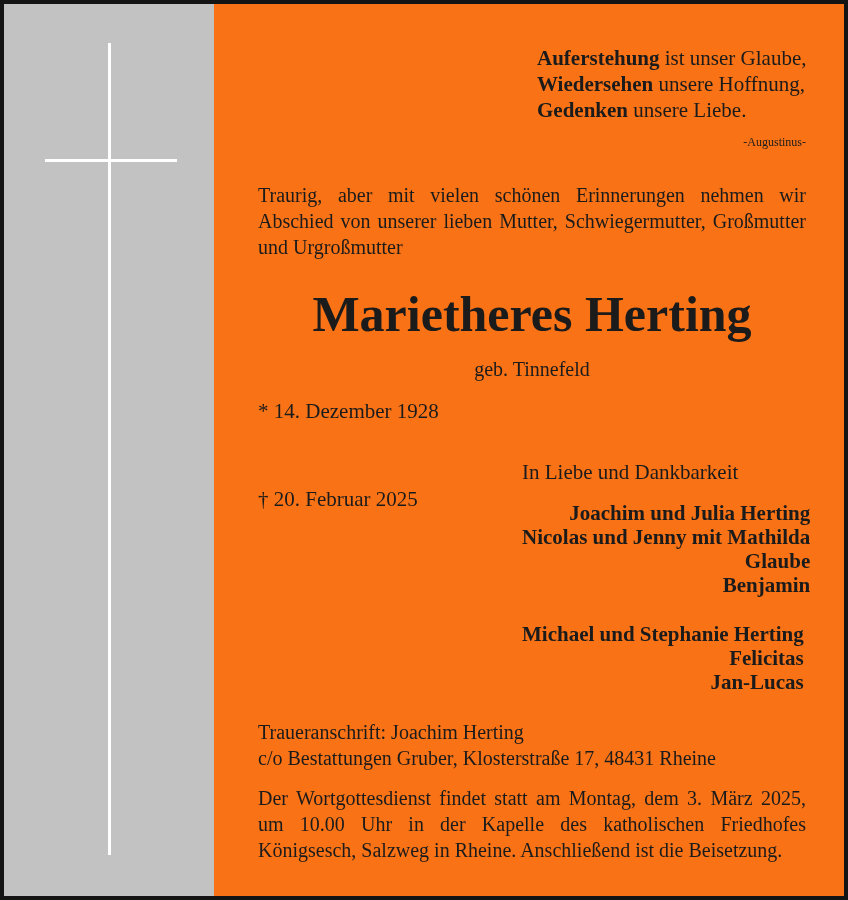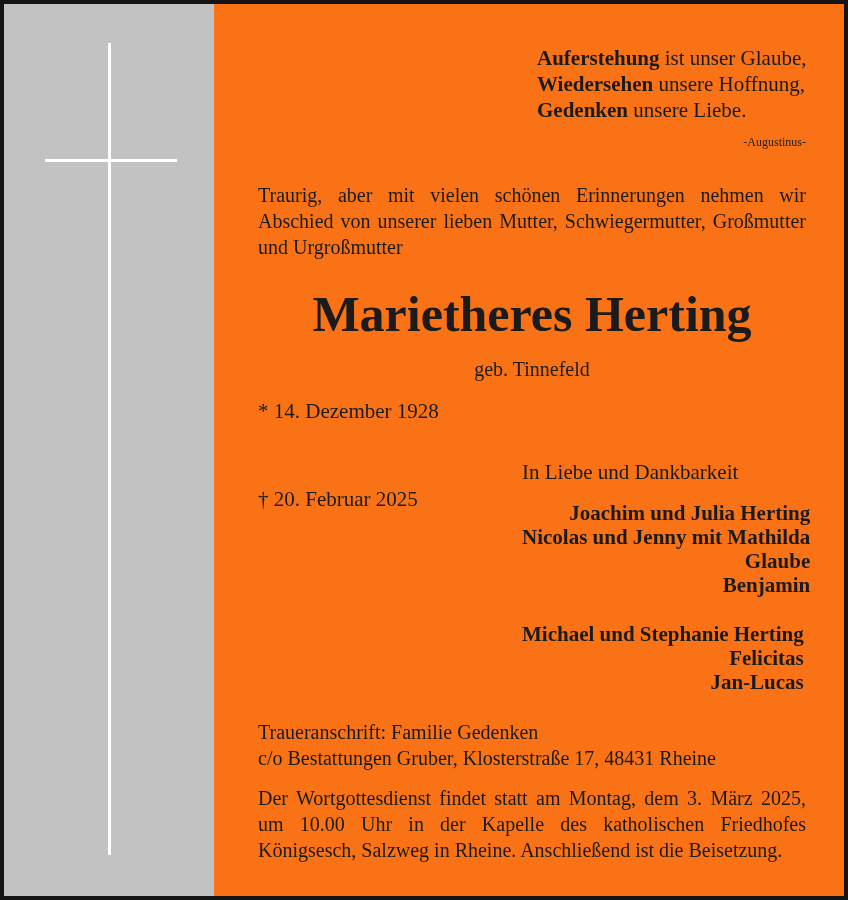--- a/index.html
+++ b/index.html
@@ -162,20 +162,20 @@
       <div>Benjamin</div>
     </div>
 
     <div class="family g2">
       <div>Michael und Stephanie Herting</div>
       <div>Felicitas</div>
       <div>Jan-Lucas</div>
     </div>
 
     <div class="address">
-      <div>Traueranschrift: Familie Gedenken</div>
+      <div>Traueranschrift: Joachim Herting</div>
       <div>c/o Bestattungen Gruber, Klosterstraße 17, 48431 Rheine</div>
     </div>
 
     <div class="service">Der Wortgottesdienst findet statt am Montag, dem 3. März 2025, um 10.00 Uhr in der Kapelle des katholischen Friedhofes Königsesch, Salzweg in Rheine. Anschließend ist die Beisetzung.</div>
 
   </div>
 </div>
 
 </body></html>

